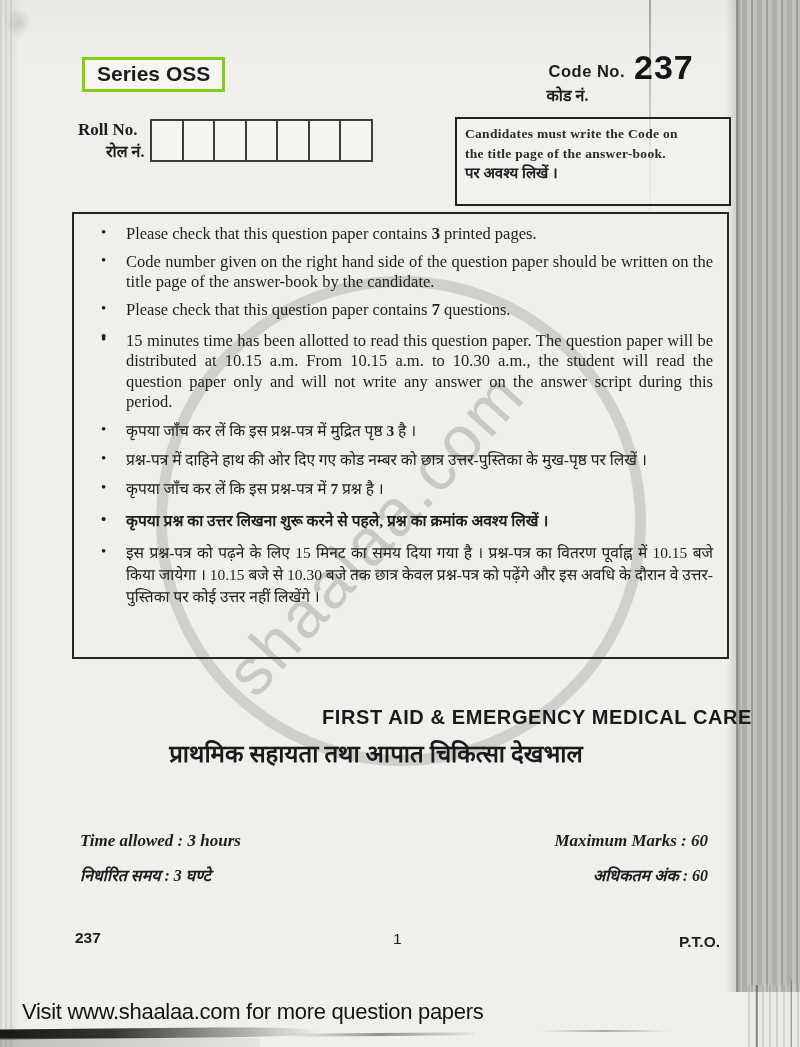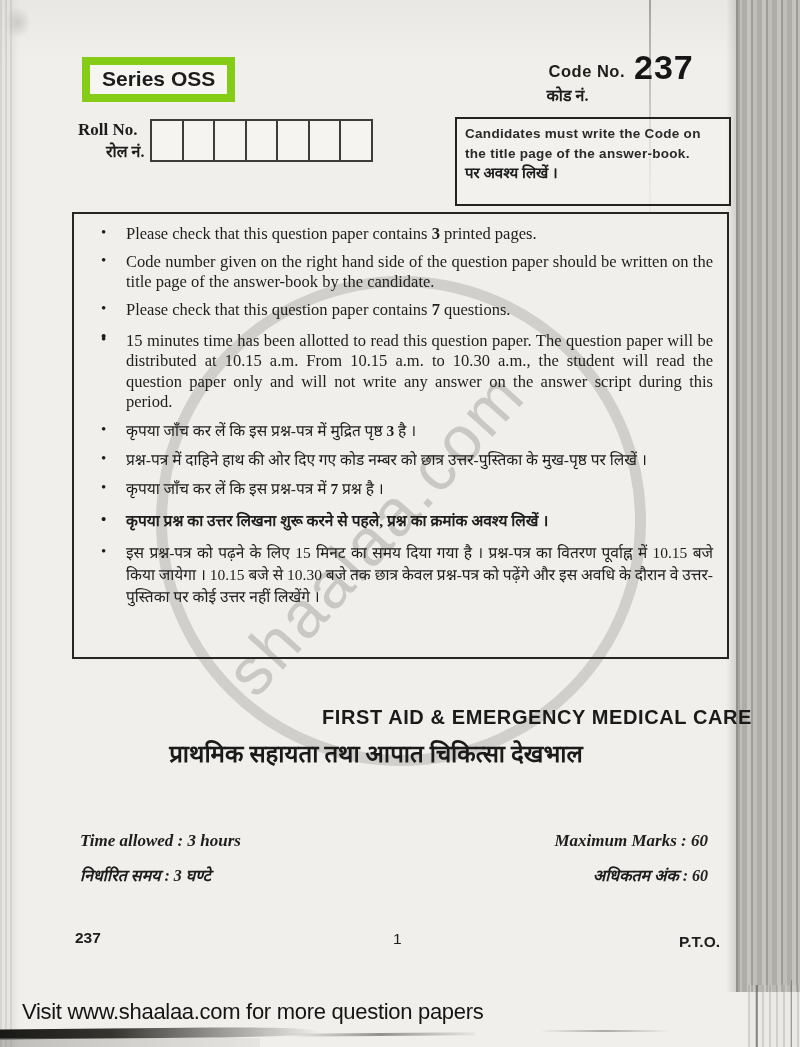--- a/index.html
+++ b/index.html
@@ -77,21 +77,21 @@
     position:absolute; left:150px; top:495px; width:450px;
     text-align:center;
     font-family:"Liberation Sans", sans-serif;
     font-size:66px; letter-spacing:3px;
     color:rgba(148,146,142,0.42);
     transform:rotate(-48deg);
   }
   
   .series-box {
     position:absolute; left:82px; top:57px;
-    border:8px solid #84cc16; padding:2px 12px 3px 12px;
+    border:3px solid #84cc16; padding:2px 12px 3px 12px;
     font-family:"Liberation Sans", sans-serif; font-weight:bold;
     font-size:21px; color:#1c1c1c; background:rgba(250,249,246,0.6);
   }
   .code-label {
     position:absolute; left:510px; top:62px; width:115px; text-align:right;
     font-family:"Liberation Sans", sans-serif; font-weight:bold; font-size:16.5px;
     letter-spacing:0.5px;
   }
   .code-number {
     position:absolute; left:634px; top:48px;
@@ -111,21 +111,21 @@
     width:33.5px; height:43px; border:2px solid #3c3c3a; margin-left:-2px;
     background:rgba(250,249,246,0.5);
   }
   .roll-cell:first-child { margin-left:0; }
   .candidates-box {
     position:absolute; left:455px; top:117px; width:276px; height:89px;
     border:2.5px solid #222; padding:5px 8px 4px 8px;
     background:rgba(245,244,241,0.4);
   }
   .candidates-box .en {
-    font-family:Liberation Sans, sans-serif; font-size:13.5px; font-weight:bold;
+    font-family:Liberation Serif, serif; font-size:13.5px; font-weight:bold;
     color:#2a2a2a; line-height:1.45; letter-spacing:0.3px;
   }
   .candidates-box .hi { font-size:15px; font-weight:bold; line-height:1.35; }
   
   .instr-box {
     position:absolute; left:72px; top:212px; width:657px; height:447px;
     border:2.5px solid #262626; padding:10px 14px 6px 0;
   }
   .instr-box ul { list-style:none; }
   .instr-box li {

